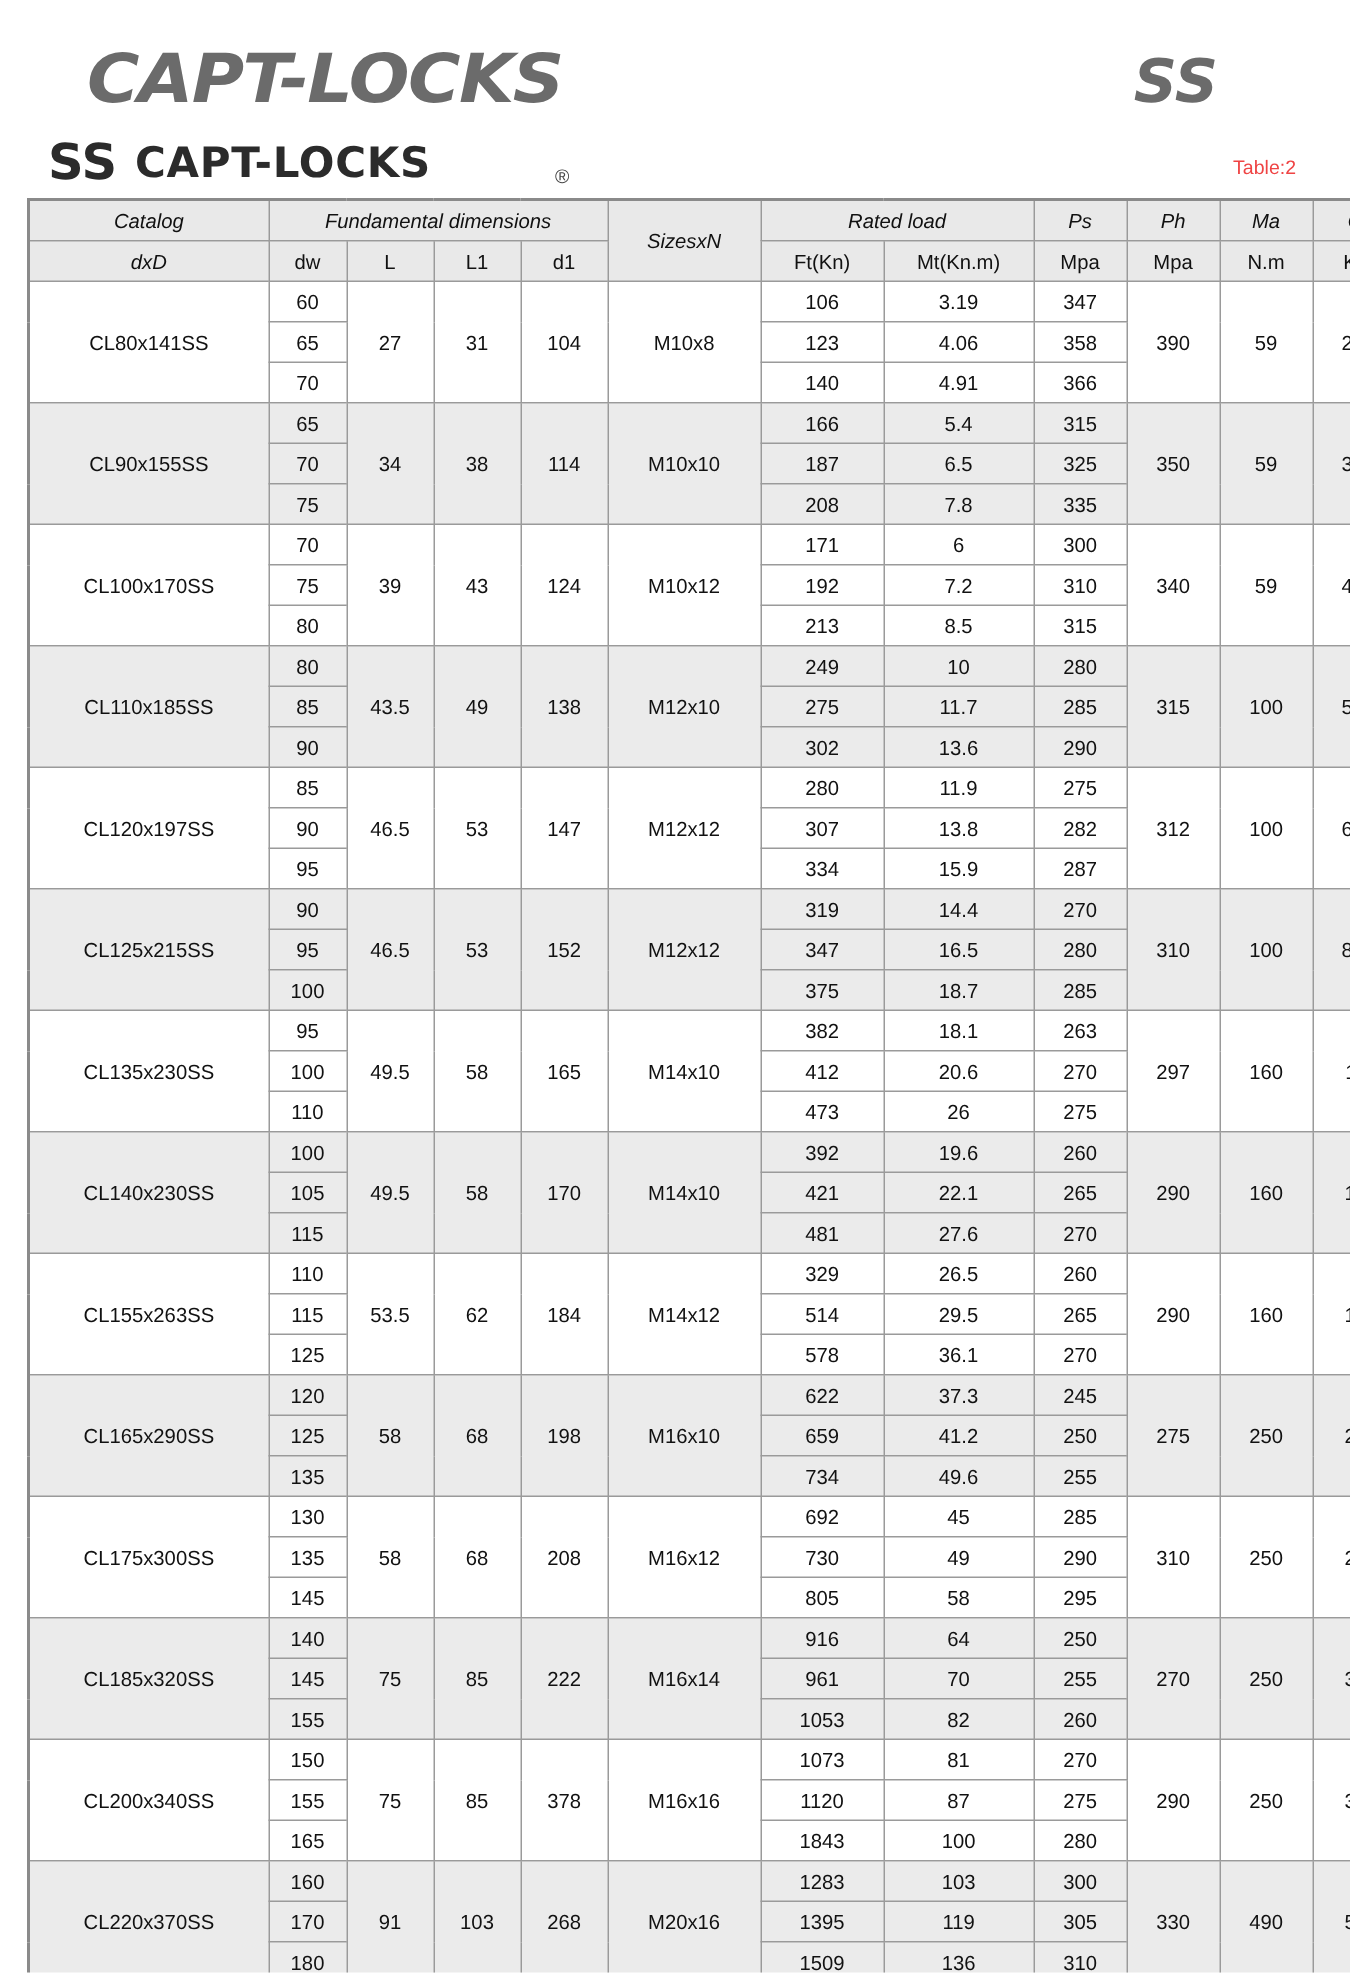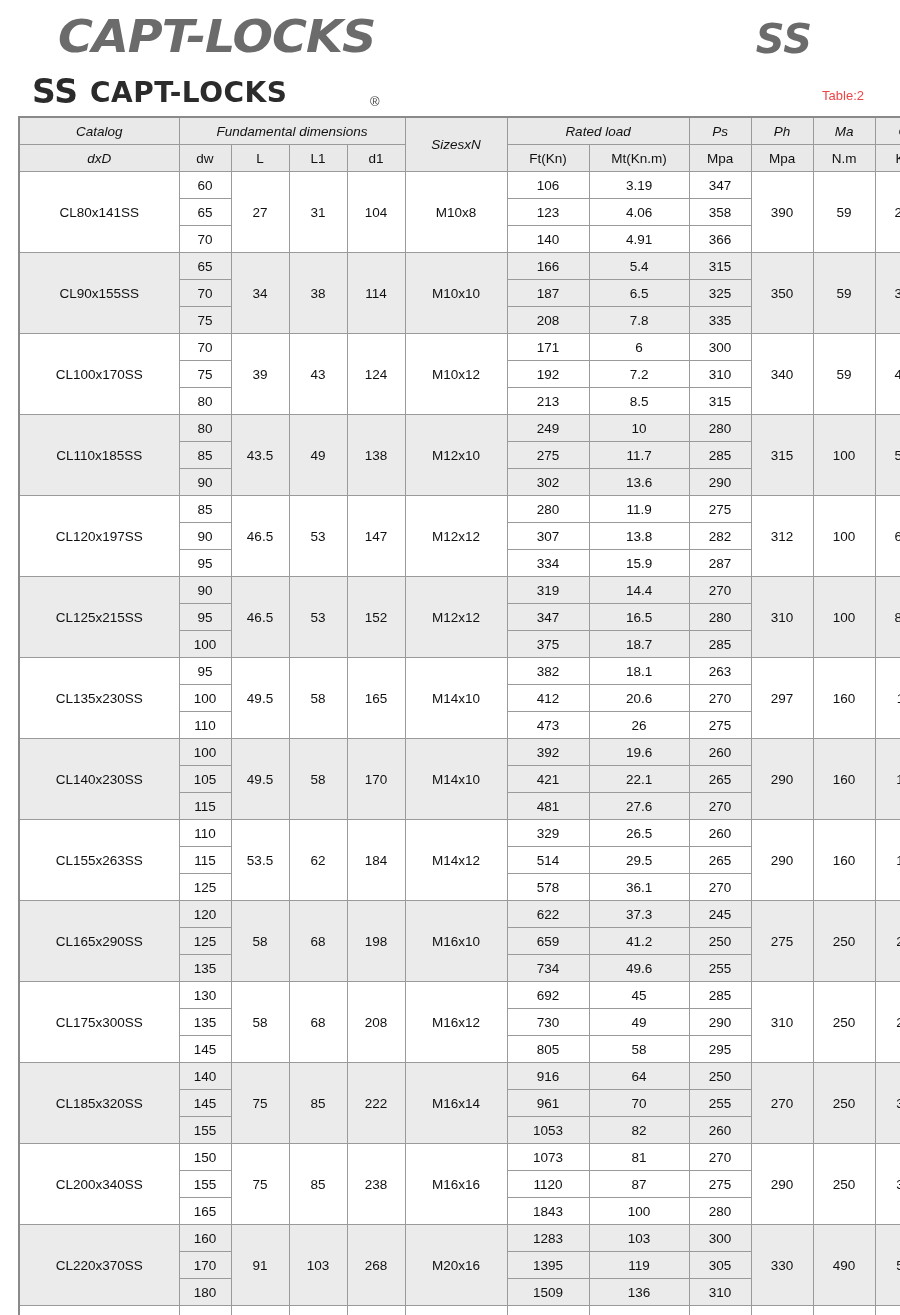--- a/index.html
+++ b/index.html
@@ -13,21 +13,21 @@
     font-family: "Liberation Sans", sans-serif;
     color: #1a1a1a;
     position: relative;
     overflow: hidden;
   }
   .page {
     position: relative;
     width: 900px;
     height: 1315px;
     box-sizing: border-box;
-    padding: 0 18px;
+    padding: 16px 18px;
   }
   
   .top-header {
     position: relative;
     height: 72px;
   }
   .brand-logo {
     position: absolute;
     left: 40px;
     top: 10px;
@@ -501,21 +501,21 @@
             <td class="row-cell shade">155</td>
             <td class="row-cell shade">1053</td>
             <td class="row-cell shade">82</td>
             <td class="row-cell shade">260</td>
           </tr>
           <tr>
             <td class="row-cell catalog-cell nowrap" rowspan="3">CL200x340SS</td>
             <td class="row-cell">150</td>
             <td class="row-cell" rowspan="3">75</td>
             <td class="row-cell" rowspan="3">85</td>
-            <td class="row-cell" rowspan="3">238</td>
+            <td class="row-cell" rowspan="3">378</td>
             <td class="row-cell nowrap" rowspan="3">M16x16</td>
             <td class="row-cell">1073</td>
             <td class="row-cell">81</td>
             <td class="row-cell">270</td>
             <td class="row-cell" rowspan="3">290</td>
             <td class="row-cell" rowspan="3">250</td>
             <td class="row-cell" rowspan="3">36</td>
           </tr>
           <tr>
             <td class="row-cell">155</td>

